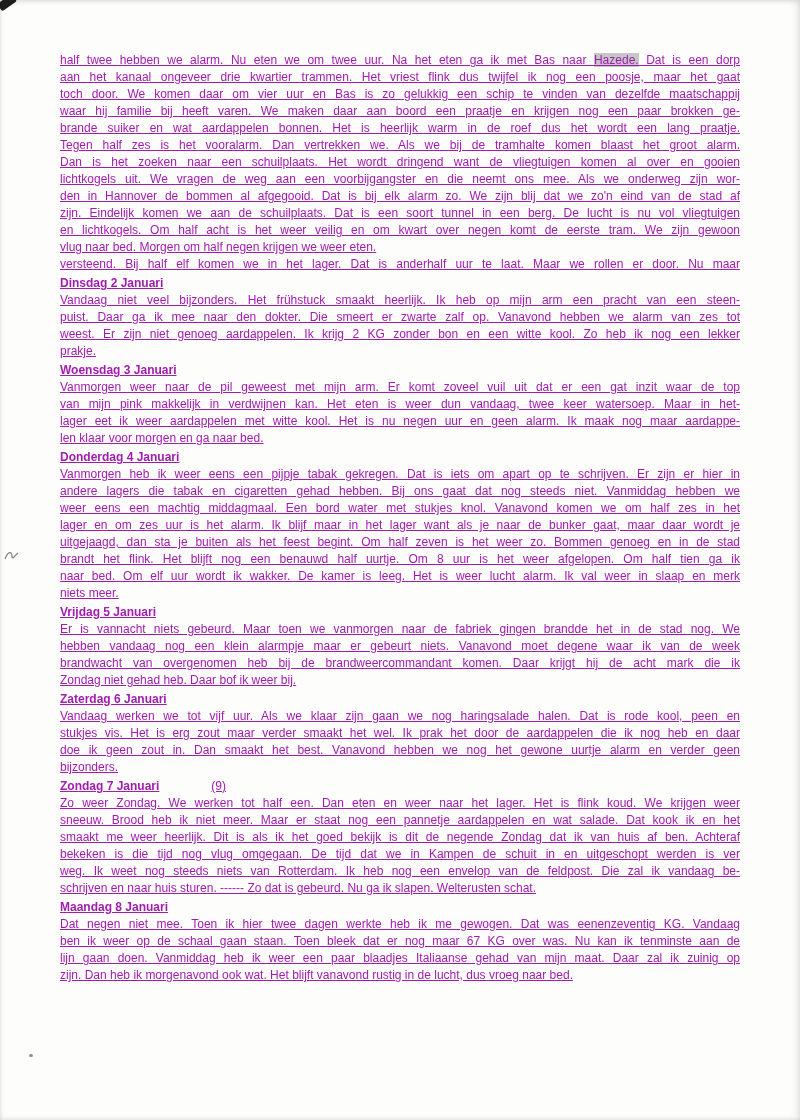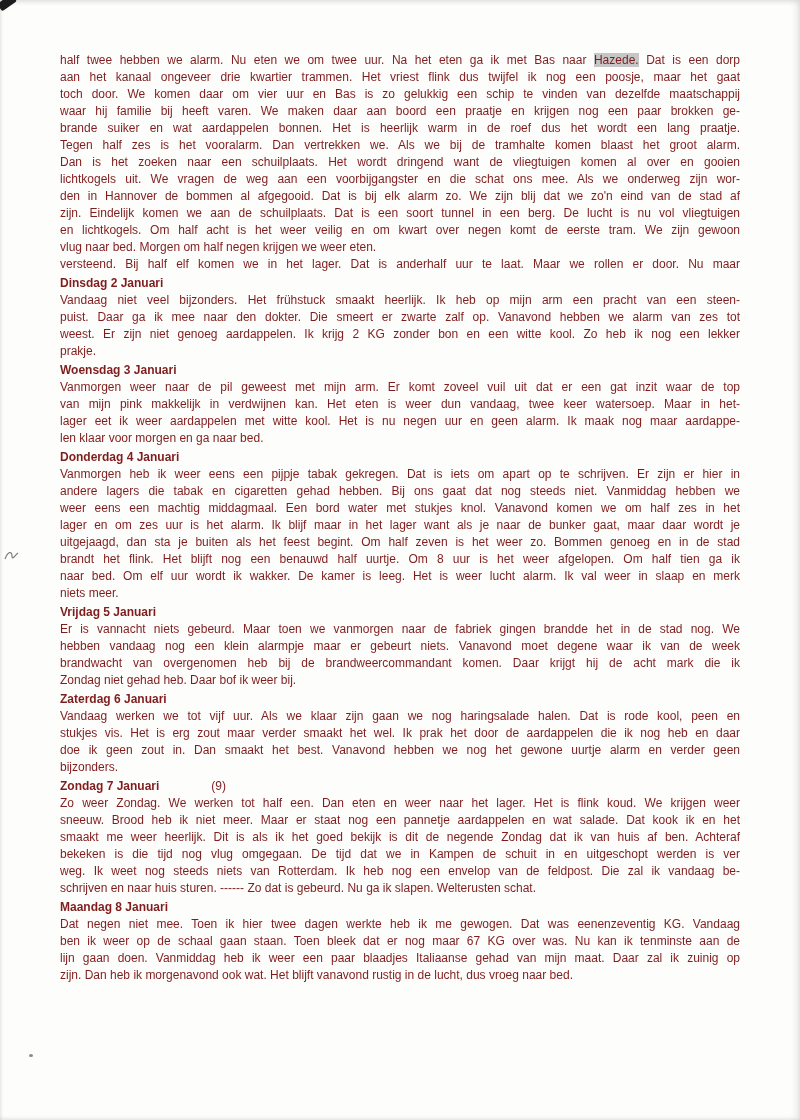--- a/index.html
+++ b/index.html
@@ -55,30 +55,30 @@
 </style>
 </head>
 <body>
 
 <div class="page">
   <div class="artifact corner-mark"></div>
   <svg class="artifact pen-mark" width="17" height="15">
     <path d="M2 11 C5 3, 9 3, 9 8 C9 13, 13 6, 15 5" stroke="#7d7d7d" stroke-width="1.2" fill="none"></path>
   </svg>
   <div class="artifact dot-mark"></div>
-  <div class="content" style="color: #7f1d1d;">
+  <div class="content" style="color: #a21caf; text-decoration: underline;">
       <div class="section">
         <div class="line just">half twee hebben we alarm. Nu eten we om twee uur. Na het eten ga ik met Bas naar <span class="highlight" style="background: rgb(198, 198, 198);">Hazede.</span> Dat is een dorp</div>
         <div class="line just">aan het kanaal ongeveer drie kwartier trammen. Het vriest flink dus twijfel ik nog een poosje, maar het gaat</div>
         <div class="line just">toch door. We komen daar om vier uur en Bas is zo gelukkig een schip te vinden van dezelfde maatschappij</div>
         <div class="line just">waar hij familie bij heeft varen. We maken daar aan boord een praatje en krijgen nog een paar brokken ge-</div>
         <div class="line just">brande suiker en wat aardappelen bonnen. Het is heerlijk warm in de roef dus het wordt een lang praatje.</div>
         <div class="line just">Tegen half zes is het vooralarm. Dan vertrekken we. Als we bij de tramhalte komen blaast het groot alarm.</div>
         <div class="line just">Dan is het zoeken naar een schuilplaats. Het wordt dringend want de vliegtuigen komen al over en gooien</div>
-        <div class="line just">lichtkogels uit. We vragen de weg aan een voorbijgangster en die schat ons mee. Als we onderweg zijn wor-</div>
+        <div class="line just">lichtkogels uit. We vragen de weg aan een voorbijgangster en die neemt ons mee. Als we onderweg zijn wor-</div>
         <div class="line just">den in Hannover de bommen al afgegooid. Dat is bij elk alarm zo. We zijn blij dat we zo'n eind van de stad af</div>
         <div class="line just">zijn. Eindelijk komen we aan de schuilplaats. Dat is een soort tunnel in een berg. De lucht is nu vol vliegtuigen</div>
         <div class="line just">en lichtkogels. Om half acht is het weer veilig en om kwart over negen komt de eerste tram. We zijn gewoon</div>
         <div class="line">vlug naar bed. Morgen om half negen krijgen we weer eten.</div>
         <div class="line just">versteend. Bij half elf komen we in het lager. Dat is anderhalf uur te laat. Maar we rollen er door. Nu maar</div>
       </div>
       <div class="section">
         <div class="heading">Dinsdag 2 Januari</div>
         <div class="line just">Vandaag niet veel bijzonders. Het frühstuck smaakt heerlijk. Ik heb op mijn arm een pracht van een steen-</div>
         <div class="line just">puist. Daar ga ik mee naar den dokter. Die smeert er zwarte zalf op. Vanavond hebben we alarm van zes tot</div>

